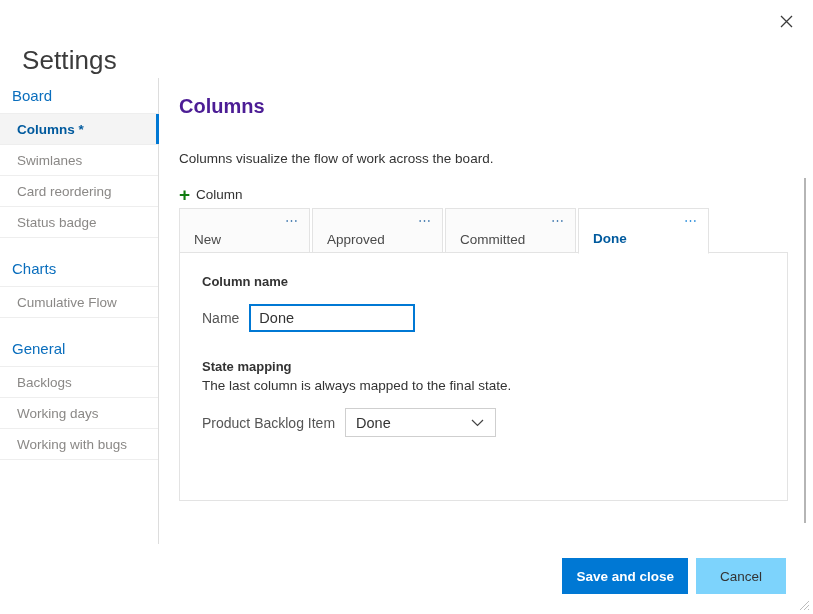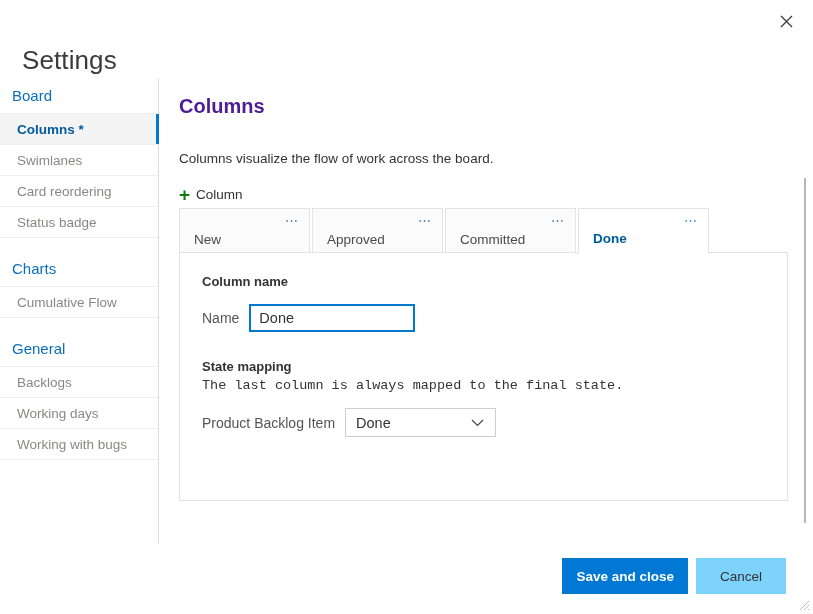--- a/index.html
+++ b/index.html
@@ -201,21 +201,20 @@
   .section-label {
     font-size: 13px;
     font-weight: bold;
     color: #333333;
     line-height: 18px;
   }
   .section-sub {
     font-size: 13.5px;
     color: #333333;
     line-height: 19px;
-    font-family: Liberation Mono, monospace;
   }
   .field-row {
     display: flex;
     align-items: center;
     margin-top: 13px;
   }
   .field-label {
     font-size: 14px;
     color: #555555;
     margin-right: 10px;

